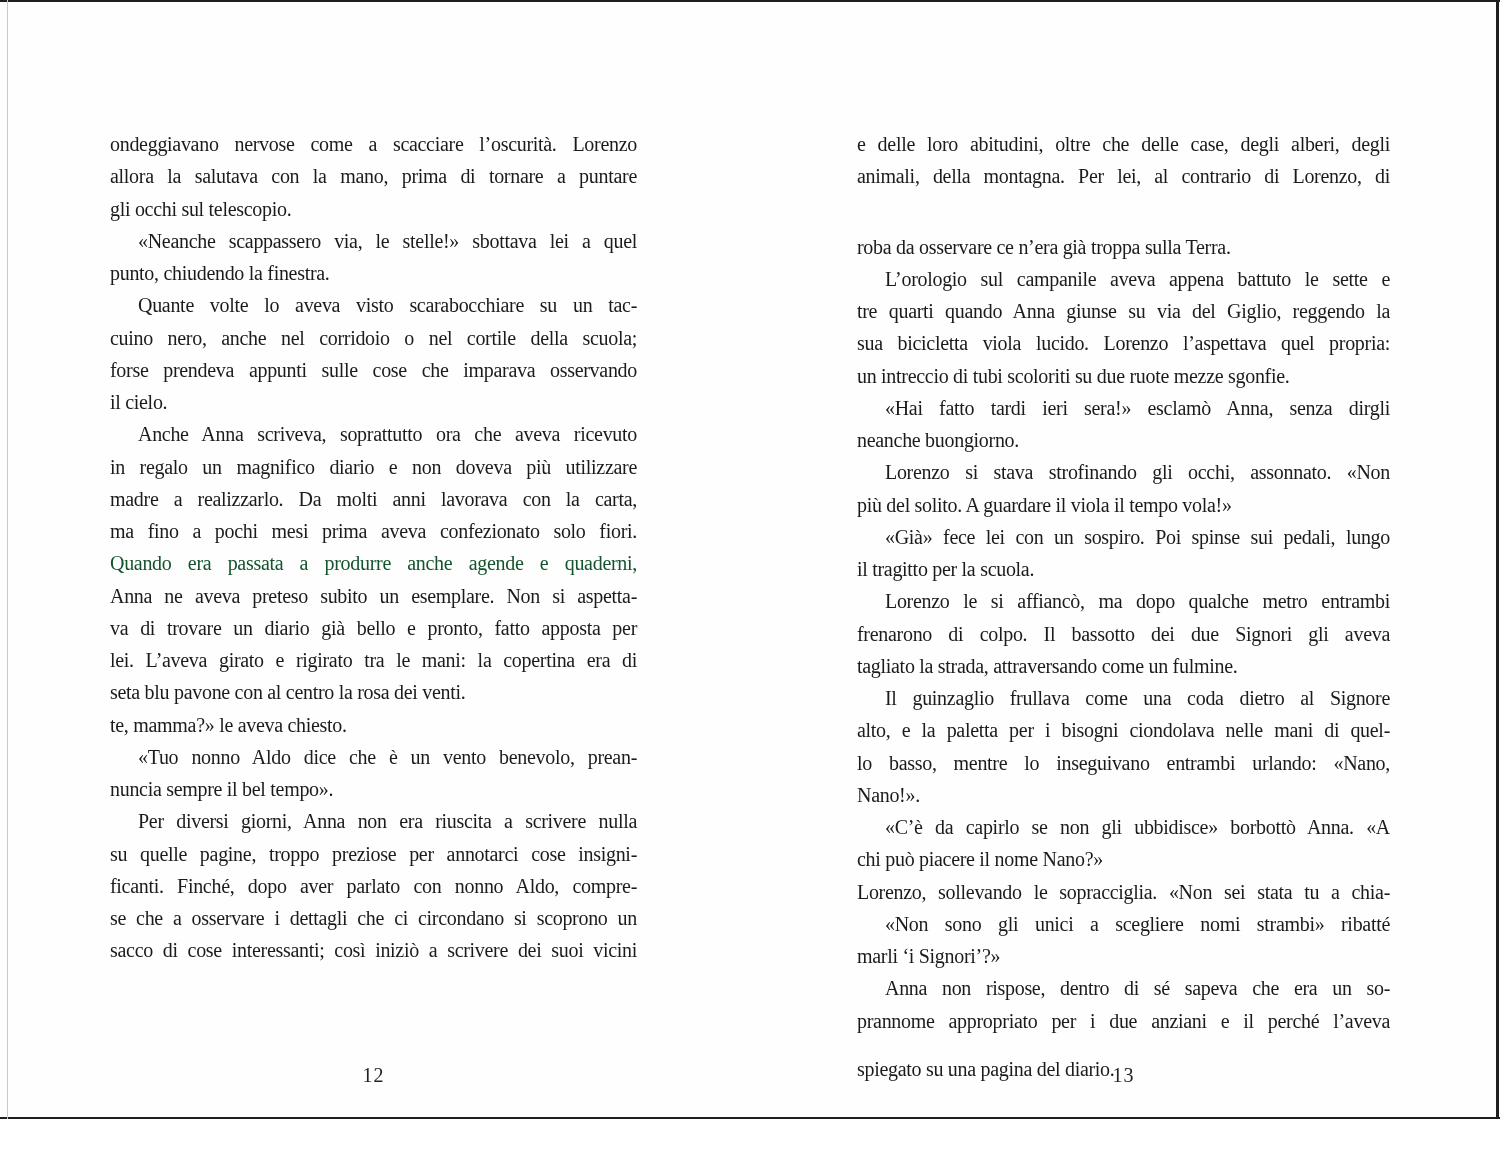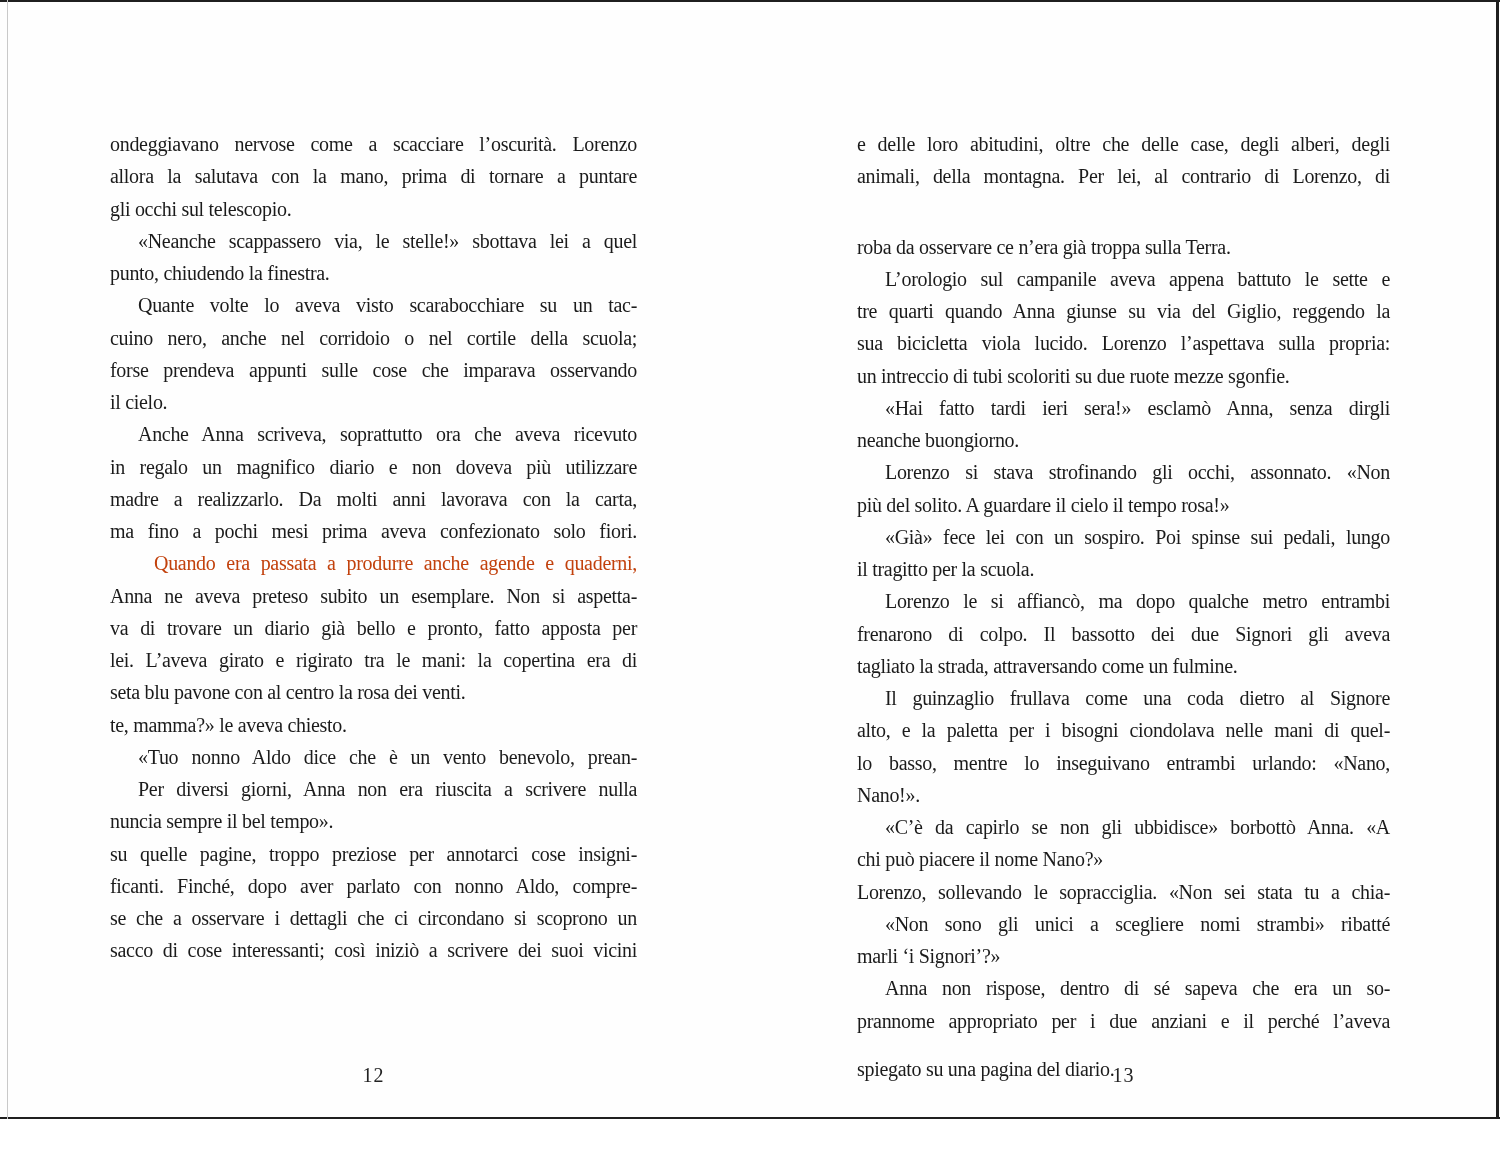--- a/index.html
+++ b/index.html
@@ -79,50 +79,50 @@
         <div class="line indent" style="color: rgb(27, 27, 27);">«Neanche scappassero via, le stelle!» sbottava lei a quel</div>
         <div class="line end" style="color: rgb(27, 27, 27);">punto, chiudendo la finestra.</div>
         <div class="line indent" style="color: rgb(27, 27, 27);">Quante volte lo aveva visto scarabocchiare su un tac-</div>
         <div class="line" style="color: rgb(27, 27, 27);">cuino nero, anche nel corridoio o nel cortile della scuola;</div>
         <div class="line" style="color: rgb(27, 27, 27);">forse prendeva appunti sulle cose che imparava osservando</div>
         <div class="line end" style="color: rgb(27, 27, 27);">il cielo.</div>
         <div class="line indent" style="color: rgb(27, 27, 27);">Anche Anna scriveva, soprattutto ora che aveva ricevuto</div>
         <div class="line" style="color: rgb(27, 27, 27);">in regalo un magnifico diario e non doveva più utilizzare</div>
         <div class="line" style="color: rgb(27, 27, 27);">madre a realizzarlo. Da molti anni lavorava con la carta,</div>
         <div class="line" style="color: rgb(27, 27, 27);">ma fino a pochi mesi prima aveva confezionato solo fiori.</div>
-        <div class="line" style="color: #c2410c; margin-left: 44px;">Quando era passata a produrre anche agende e quaderni,</div>
+        <div class="line" style="color: #14532d;">Quando era passata a produrre anche agende e quaderni,</div>
         <div class="line" style="color: rgb(27, 27, 27);">Anna ne aveva preteso subito un esemplare. Non si aspetta-</div>
         <div class="line" style="color: rgb(27, 27, 27);">va di trovare un diario già bello e pronto, fatto apposta per</div>
         <div class="line" style="color: rgb(27, 27, 27);">lei. L’aveva girato e rigirato tra le mani: la copertina era di</div>
         <div class="line end" style="color: rgb(27, 27, 27);">seta blu pavone con al centro la rosa dei venti.</div>
         <div class="line end" style="color: rgb(27, 27, 27);">te, mamma?» le aveva chiesto.</div>
         <div class="line indent" style="color: rgb(27, 27, 27);">«Tuo nonno Aldo dice che è un vento benevolo, prean-</div>
+        <div class="line end" style="color: rgb(27, 27, 27);">nuncia sempre il bel tempo».</div>
         <div class="line indent" style="color: rgb(27, 27, 27);">Per diversi giorni, Anna non era riuscita a scrivere nulla</div>
-        <div class="line end" style="color: rgb(27, 27, 27);">nuncia sempre il bel tempo».</div>
         <div class="line" style="color: rgb(27, 27, 27);">su quelle pagine, troppo preziose per annotarci cose insigni-</div>
         <div class="line" style="color: rgb(27, 27, 27);">ficanti. Finché, dopo aver parlato con nonno Aldo, compre-</div>
         <div class="line" style="color: rgb(27, 27, 27);">se che a osservare i dettagli che ci circondano si scoprono un</div>
         <div class="line" style="color: rgb(27, 27, 27);">sacco di cose interessanti; così iniziò a scrivere dei suoi vicini</div>
       </div>
     <div class="page-number">12</div>
   </section>
 
   <section class="page page-right">
     <div class="text-block">
         <div class="line" style="color: rgb(27, 27, 27);">e delle loro abitudini, oltre che delle case, degli alberi, degli</div>
         <div class="line" style="color: rgb(27, 27, 27);">animali, della montagna. Per lei, al contrario di Lorenzo, di</div>
         <div class="line end" style="color: rgb(27, 27, 27); margin-top: 38px;">roba da osservare ce n’era già troppa sulla Terra.</div>
         <div class="line indent" style="color: rgb(27, 27, 27);">L’orologio sul campanile aveva appena battuto le sette e</div>
         <div class="line" style="color: rgb(27, 27, 27);">tre quarti quando Anna giunse su via del Giglio, reggendo la</div>
-        <div class="line" style="color: rgb(27, 27, 27);">sua bicicletta viola lucido. Lorenzo l’aspettava sulla propria:</div>
+        <div class="line" style="color: rgb(27, 27, 27);">sua bicicletta viola lucido. Lorenzo l’aspettava quel propria:</div>
         <div class="line end" style="color: rgb(27, 27, 27);">un intreccio di tubi scoloriti su due ruote mezze sgonfie.</div>
         <div class="line indent" style="color: rgb(27, 27, 27);">«Hai fatto tardi ieri sera!» esclamò Anna, senza dirgli</div>
         <div class="line end" style="color: rgb(27, 27, 27);">neanche buongiorno.</div>
         <div class="line indent" style="color: rgb(27, 27, 27);">Lorenzo si stava strofinando gli occhi, assonnato. «Non</div>
-        <div class="line end" style="color: rgb(27, 27, 27);">più del solito. A guardare il cielo il tempo rosa!»</div>
+        <div class="line end" style="color: rgb(27, 27, 27);">più del solito. A guardare il viola il tempo vola!»</div>
         <div class="line indent" style="color: rgb(27, 27, 27);">«Già» fece lei con un sospiro. Poi spinse sui pedali, lungo</div>
         <div class="line end" style="color: rgb(27, 27, 27);">il tragitto per la scuola.</div>
         <div class="line indent" style="color: rgb(27, 27, 27);">Lorenzo le si affiancò, ma dopo qualche metro entrambi</div>
         <div class="line" style="color: rgb(27, 27, 27);">frenarono di colpo. Il bassotto dei due Signori gli aveva</div>
         <div class="line end" style="color: rgb(27, 27, 27);">tagliato la strada, attraversando come un fulmine.</div>
         <div class="line indent" style="color: rgb(27, 27, 27);">Il guinzaglio frullava come una coda dietro al Signore</div>
         <div class="line" style="color: rgb(27, 27, 27);">alto, e la paletta per i bisogni ciondolava nelle mani di quel-</div>
         <div class="line" style="color: rgb(27, 27, 27);">lo basso, mentre lo inseguivano entrambi urlando: «Nano,</div>
         <div class="line end" style="color: rgb(27, 27, 27);">Nano!».</div>
         <div class="line indent" style="color: rgb(27, 27, 27);">«C’è da capirlo se non gli ubbidisce» borbottò Anna. «A</div>

